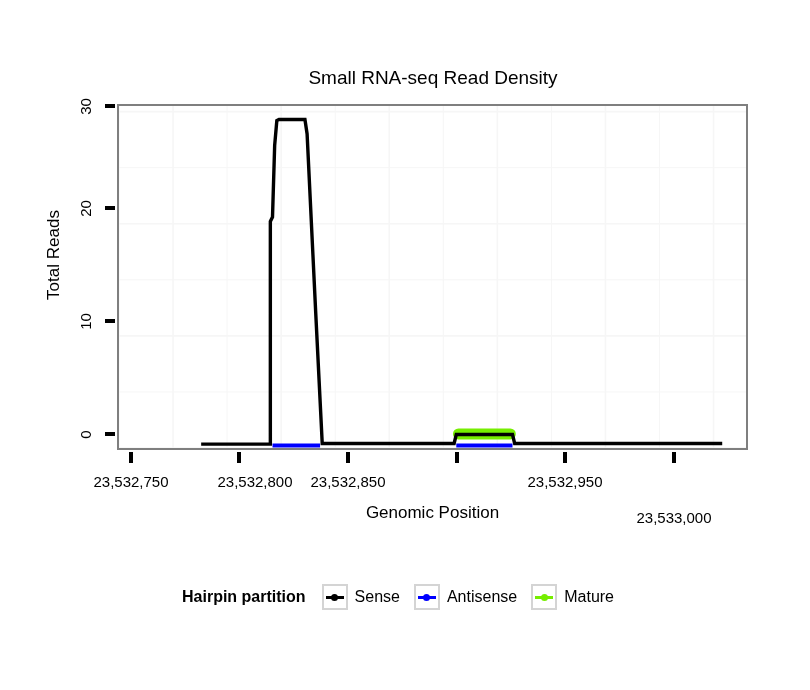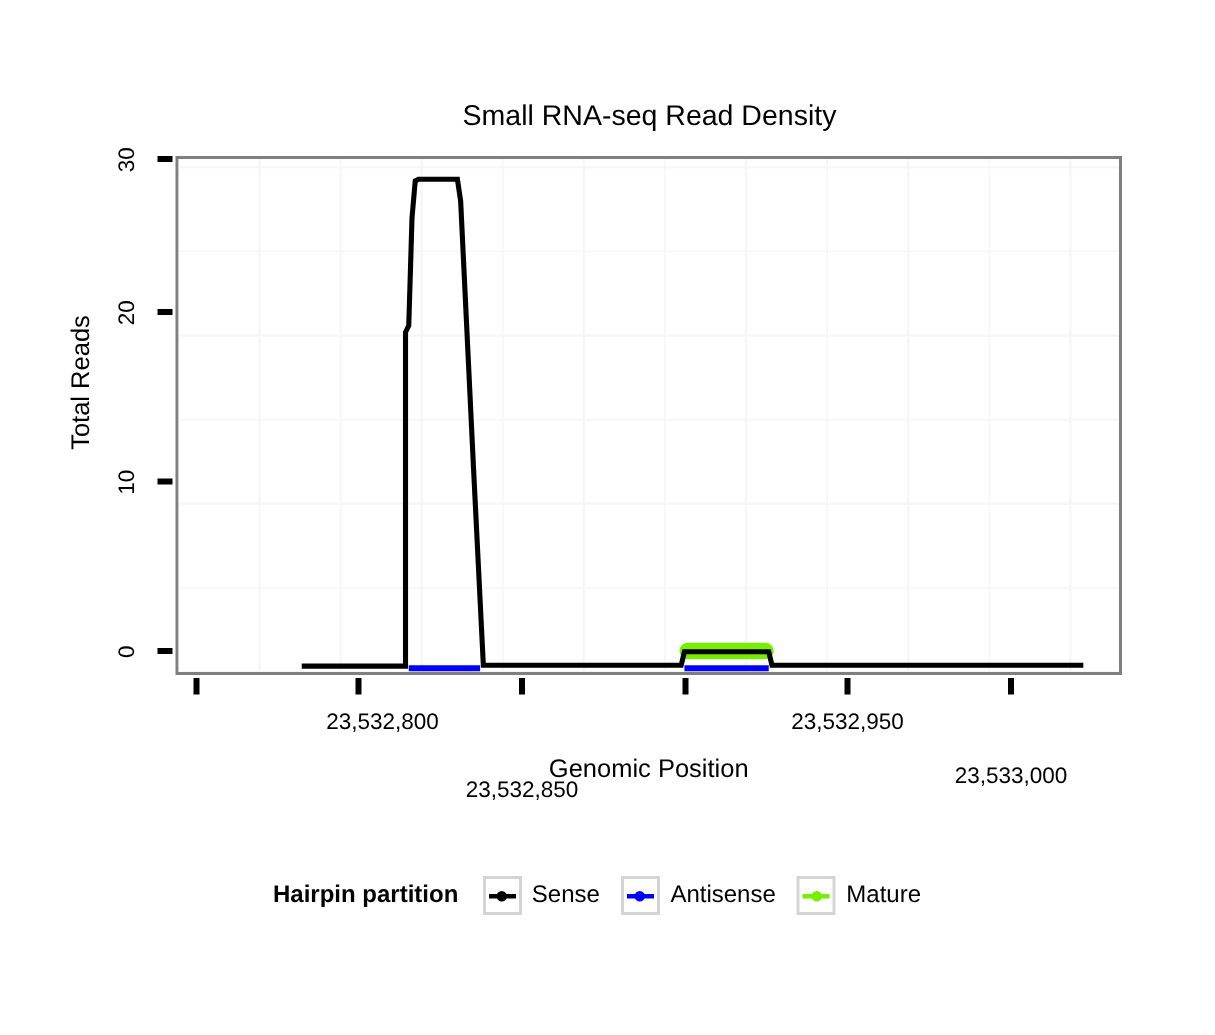--- a/index.html
+++ b/index.html
@@ -230,22 +230,23 @@
     </svg>
   </div>
 
   <div class="x-tick-mark" style="left:129px;"></div>
   <div class="x-tick-mark" style="left:237px;"></div>
   <div class="x-tick-mark" style="left:346px;"></div>
   <div class="x-tick-mark" style="left:455px;"></div>
   <div class="x-tick-mark" style="left:563px;"></div>
   <div class="x-tick-mark" style="left:672px;"></div>
 
+  <div class="x-tick-label" style="left:131px;">23,532,750</div>
   <div class="x-tick-label" style="left:239px;padding-left:16px;">23,532,800</div>
-  <div class="x-tick-label" style="left:348px;margin-top:45px;">23,532,850</div>
+  <div class="x-tick-label" style="left:348px;">23,532,850</div>
   <div class="x-tick-label" style="left:565px;">23,532,950</div>
   <div class="x-tick-label" style="left:674px;margin-top:36px;">23,533,000</div>
 
   <div id="legend">
     <div id="legend-title">Hairpin partition</div>
 
     <div class="legend-item">
       <div class="legend-key">
         <div class="key-line" style="background:#000000;"></div>
         <div class="key-dot" style="background:#000000;"></div>

